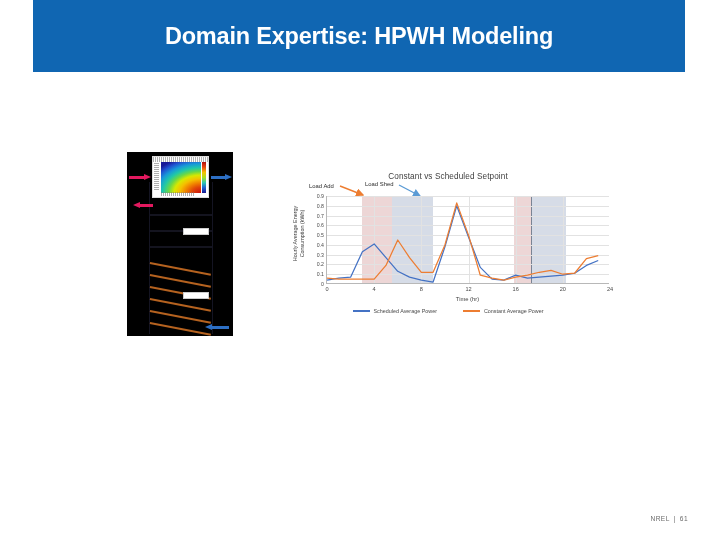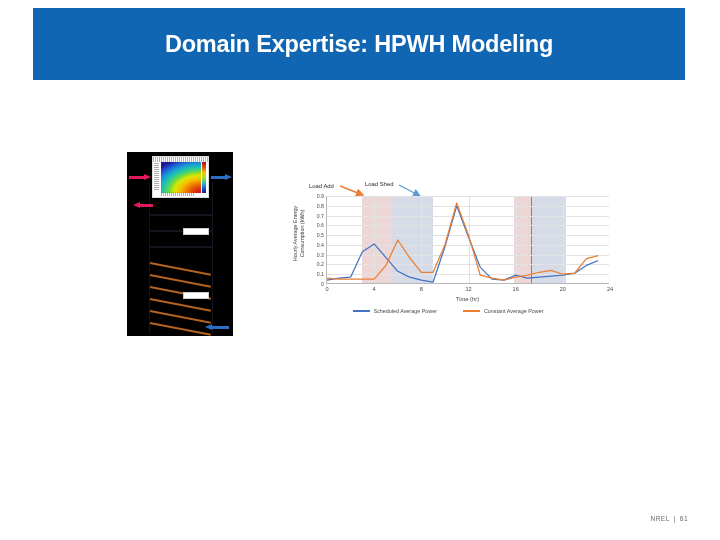--- a/index.html
+++ b/index.html
@@ -14,21 +14,21 @@
     color: #262626;
   }
   #slide {
     position: absolute; inset: 0;
     background: #ffffff;
   }
 
   
   #title-banner {
     position: absolute;
-    left: 33px; top: 8px;
+    left: 33px; top: 0;
     width: 652px; height: 72px;
     background: #1066b2;
     display: flex;
     align-items: center;
     justify-content: center;
   }
   #title-text {
     color: #ffffff;
     font-size: 23.5px;
     font-weight: bold;
@@ -311,20 +311,21 @@
       <div class="shaft"></div>
         <div class="head"></div>
     </div>
     <div class="arrow blue left" style="left:78px; top:172px; width:24px;">
       <div class="shaft"></div>
         <div class="head"></div>
     </div>
   </div>
 
   <div id="chart-figure">
+    <div id="chart-title">Constant vs Scheduled Setpoint</div>
 
     <div id="ylabel">
       <div>Hourly Average Energy</div>
       <div>Consumption  (kWh)</div>
     </div>
 
     <div class="annot" style="left:26px; top:11px;">Load Add</div>
     <div class="annot" style="left:82px; top:9px;">Load Shed</div>
     <svg style="position:absolute; left:0; top:0; width:330px; height:40px; overflow:visible;">
       <defs>

